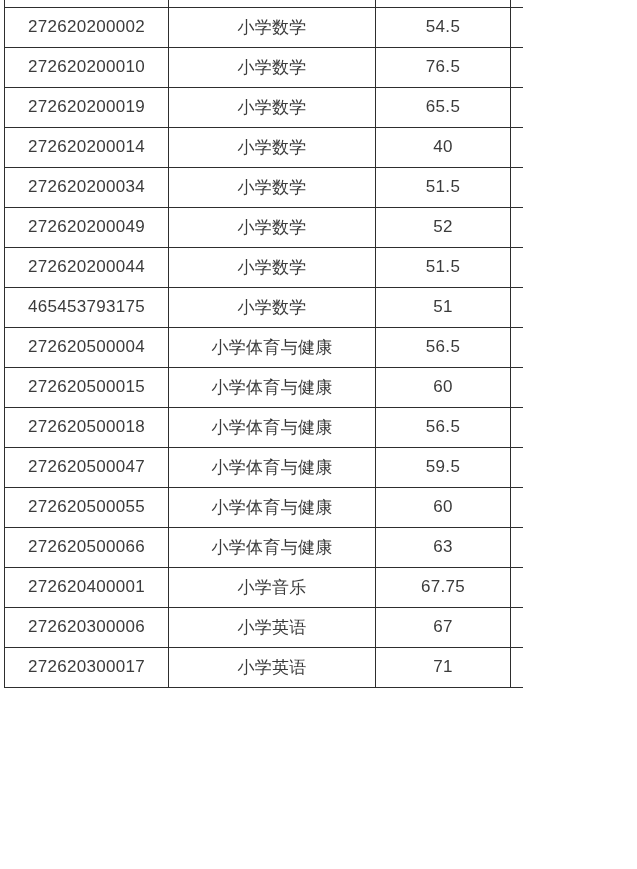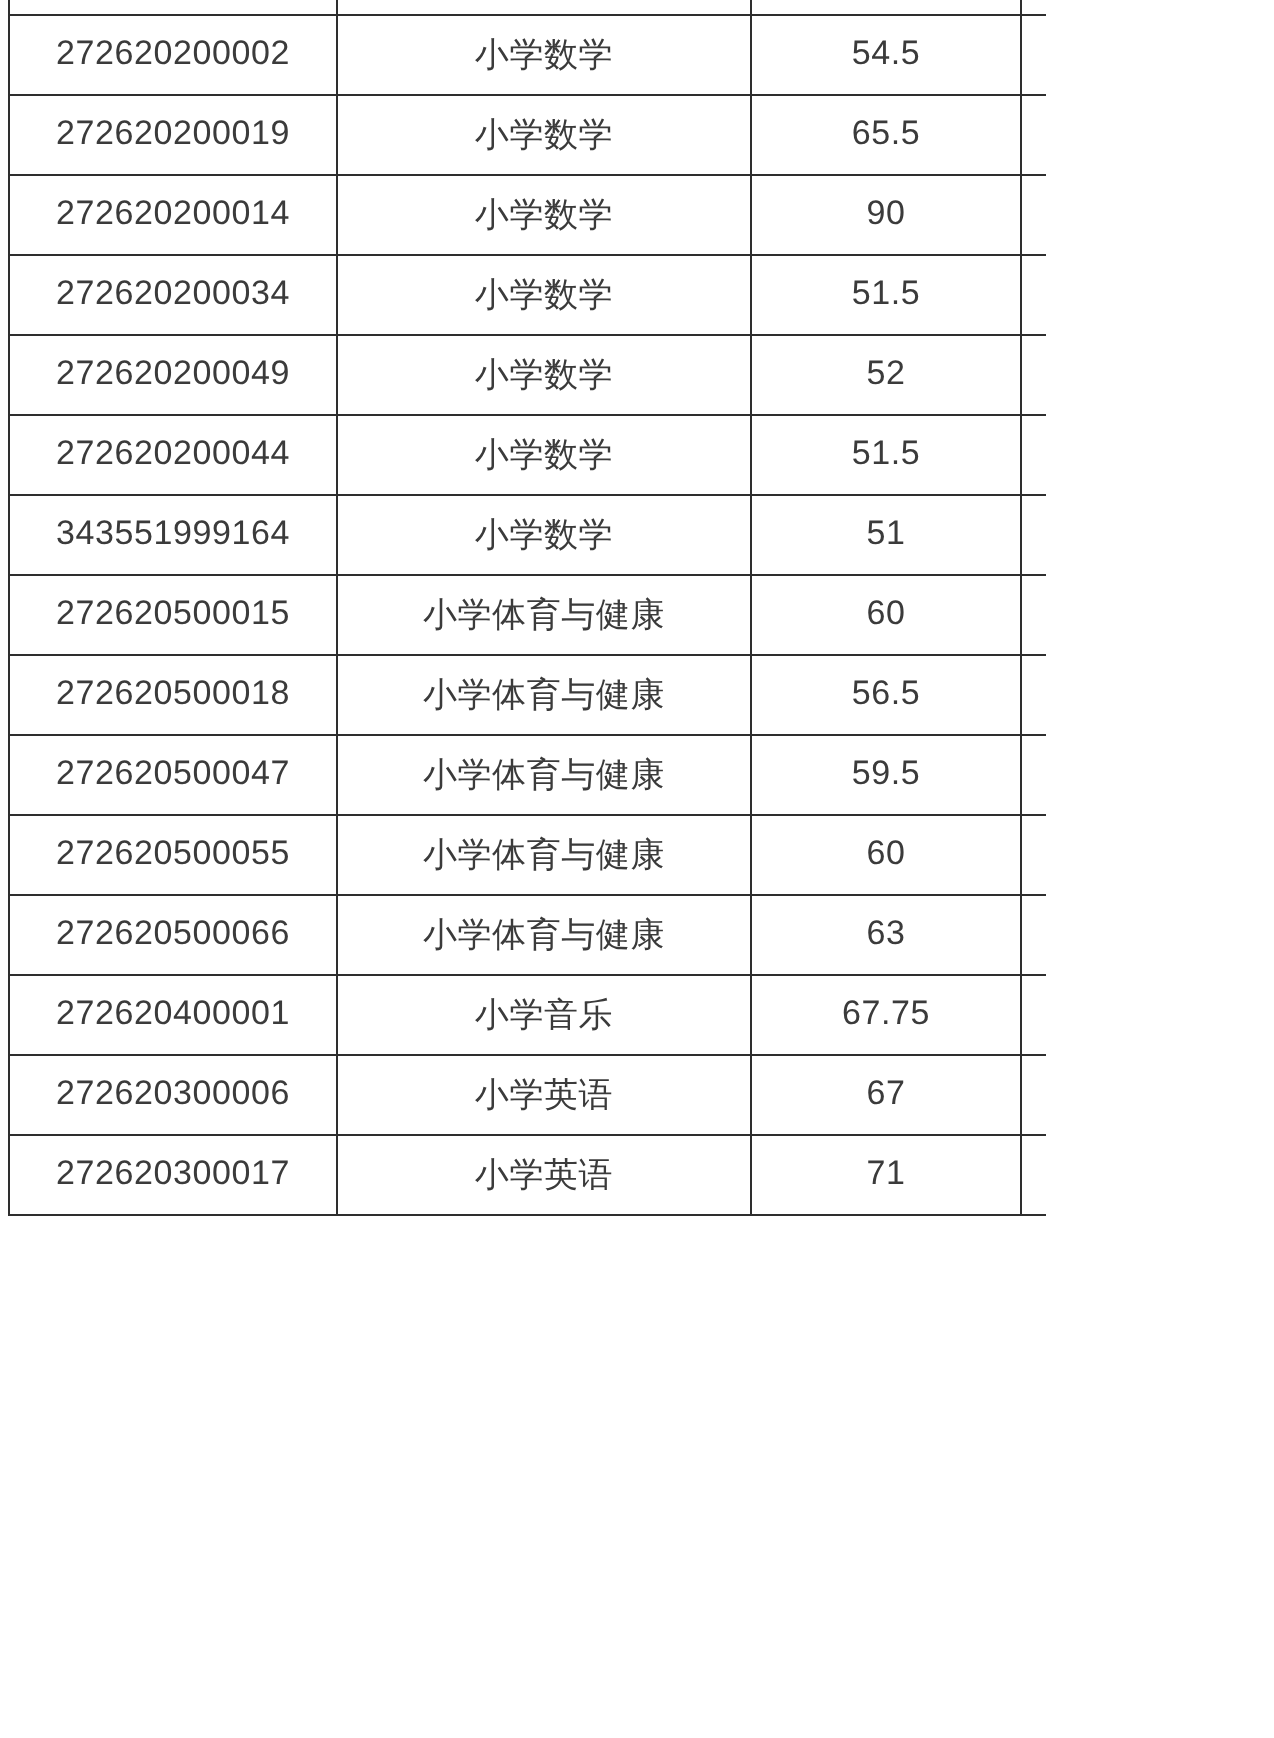--- a/index.html
+++ b/index.html
@@ -66,29 +66,35 @@
         <td></td>
         <td></td>
       </tr>
     <tr>
           <td>272620200002</td>
           <td>小学数学</td>
           <td>54.5</td>
           <td>是</td>
         </tr>
         <tr>
+          <td>272620200010</td>
+          <td>小学数学</td>
+          <td>76.5</td>
+          <td>是</td>
+        </tr>
+        <tr>
           <td>272620200019</td>
           <td>小学数学</td>
           <td>65.5</td>
           <td>是</td>
         </tr>
         <tr>
           <td>272620200014</td>
           <td>小学数学</td>
-          <td>90</td>
+          <td>40</td>
           <td>是</td>
         </tr>
         <tr>
           <td>272620200034</td>
           <td>小学数学</td>
           <td>51.5</td>
           <td>是</td>
         </tr>
         <tr>
           <td>272620200049</td>
@@ -96,23 +102,29 @@
           <td>52</td>
           <td>是</td>
         </tr>
         <tr>
           <td>272620200044</td>
           <td>小学数学</td>
           <td>51.5</td>
           <td>是</td>
         </tr>
         <tr>
-          <td>343551999164</td>
+          <td>465453793175</td>
           <td>小学数学</td>
           <td>51</td>
+          <td>是</td>
+        </tr>
+        <tr>
+          <td>272620500004</td>
+          <td>小学体育与健康</td>
+          <td>56.5</td>
           <td>是</td>
         </tr>
         <tr>
           <td>272620500015</td>
           <td>小学体育与健康</td>
           <td>60</td>
           <td>是</td>
         </tr>
         <tr>
           <td>272620500018</td>

